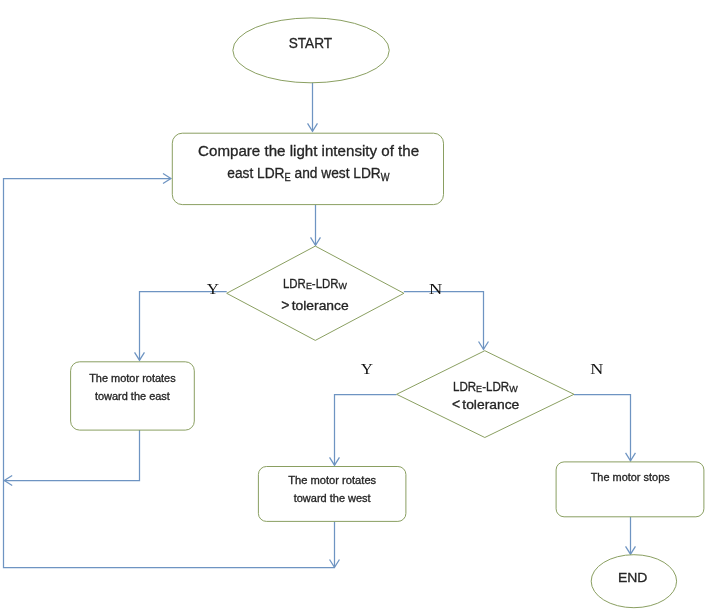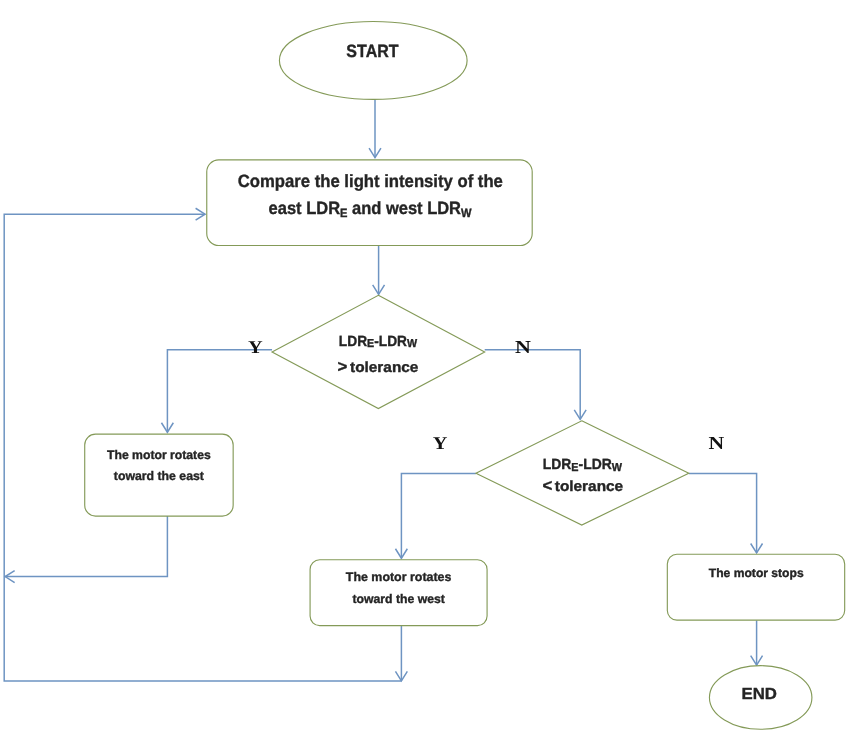--- a/index.html
+++ b/index.html
@@ -1,18 +1,18 @@
 <!DOCTYPE html>
 <html><head>
 <meta charset="utf-8">
 <title>Flowchart</title>
 <style>
   html,body{margin:0;padding:0;background:#ffffff;}
   body{width:709px;height:611px;overflow:hidden;font-family:"Liberation Sans",sans-serif;}
-  #stage{position:relative;width:709px;height:611px;background:#ffffff;overflow:hidden;font-weight:bold;}
+  #stage{position:relative;width:709px;height:611px;background:#ffffff;overflow:hidden;}
   svg#fc{display:block;position:absolute;left:0;top:0;will-change:transform;}
   .node{fill:#ffffff;stroke:#849a58;stroke-width:0.95;}
   .conn{fill:none;stroke:#6e94c2;stroke-width:1.25;stroke-linecap:butt;stroke-linejoin:miter;}
   .head{fill:none;stroke:#6e94c2;stroke-width:1.25;stroke-linecap:butt;stroke-linejoin:miter;}
   .flowtext{font-family:"Liberation Sans",sans-serif;fill:#242424;text-anchor:middle;paint-order:stroke;stroke:#242424;stroke-width:0.30;}
   .branchlabel{font-family:"Liberation Serif",serif;fill:#111111;text-anchor:middle;}
 </style>
 </head>
 <body>
 

